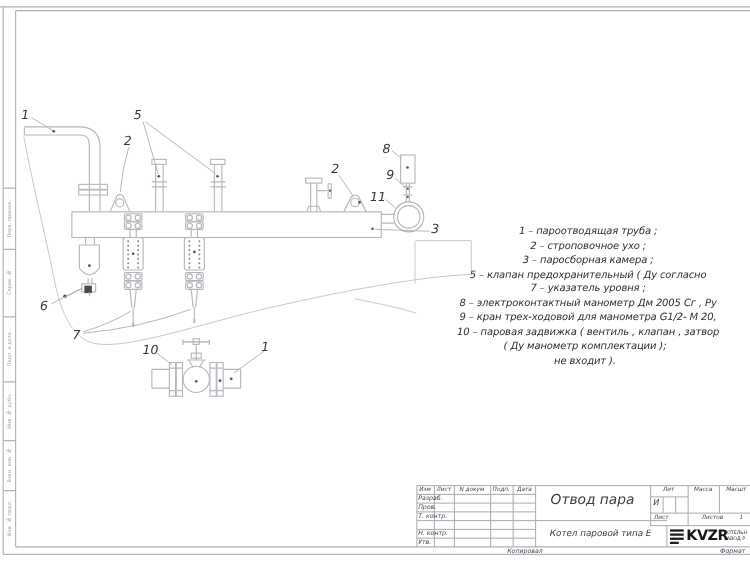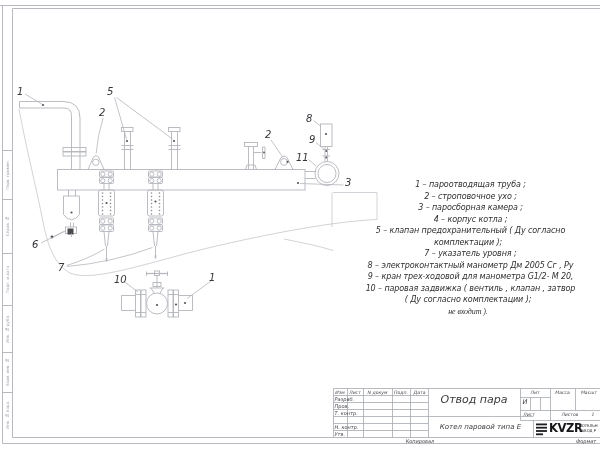--- a/index.html
+++ b/index.html
@@ -249,29 +249,27 @@
       <text x="58" y="271" class="callout">7</text>
       <text x="114" y="283" class="callout">10</text>
       <text x="209" y="281" class="callout">1</text>
     </g>
 </svg>
 
 <div id="legend">
     <div class="legend-line" style="padding-left: 6px;">1 –  пароотводящая труба ;</div>
     <div class="legend-line" style="padding-left: 6px;">2 –  строповочное ухо ;</div>
     <div class="legend-line" style="padding-left: 6px;">3 –  паросборная камера ;</div>
-    <div class="legend-line" style="padding-left: 6px;">4 –  корпус котла ;</div>
     <div class="legend-line" style="padding-left: 6px;">5 –  клапан предохранительный  ( Ду согласно</div>
-    <div class="legend-line" style="padding-left: 1px;">комплектации );</div>
     <div class="legend-line" style="padding-left: 6px;">7 – указатель уровня ;</div>
     <div class="legend-line" style="padding-left: 6px;">8 – электроконтактный манометр  Дм 2005 Сг ,  Ру</div>
     <div class="legend-line" style="padding-left: 6px;">9 –  кран трех-ходовой для манометра  G1/2- М 20,</div>
     <div class="legend-line" style="padding-left: 6px;">10 –  паровая задвижка  ( вентиль ,  клапан ,  затвор</div>
-    <div class="legend-line" style="padding-left: 1px;">( Ду согласно комплектации );</div>
-    <div class="legend-line" style="padding-left: 1px; font-family: Liberation Serif, serif;">не входит ).</div>
+    <div class="legend-line" style="padding-left: 1px;">( Ду манометр комплектации );</div>
+    <div class="legend-line" style="padding-left: 1px;">не входит ).</div>
   </div>
 
 <div id="margin-cells">
     <div class="margin-cell" style="top: 150px; height: 49px;">Перв. примен.</div>
     <div class="margin-cell" style="top: 199px; height: 54px;">Справ. №</div>
     <div class="margin-cell" style="top: 253px; height: 52px;">Подп. и дата</div>
     <div class="margin-cell" style="top: 305px; height: 47px;">Инв. № дубл.</div>
     <div class="margin-cell" style="top: 352px; height: 40px;">Взам. инв. №</div>
     <div class="margin-cell" style="top: 392px; height: 45px;">Инв. № подл.</div>
   </div>

